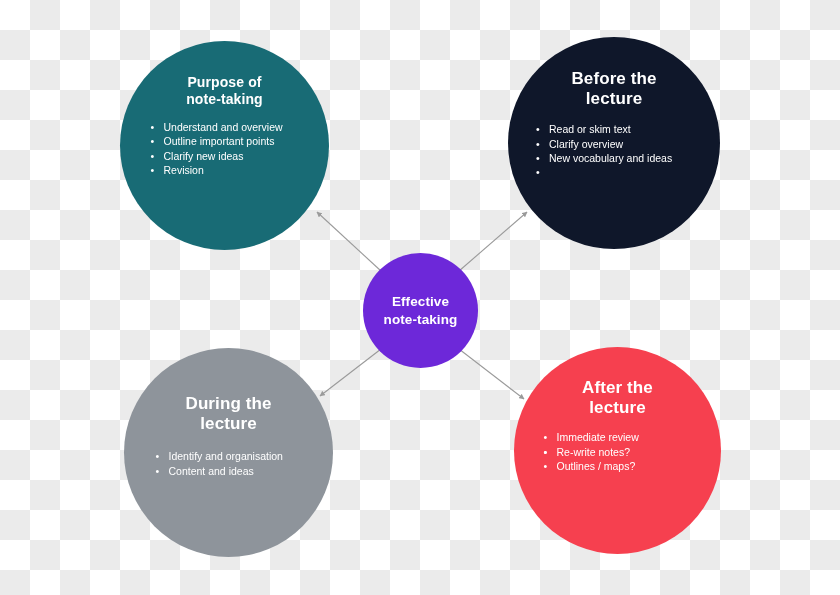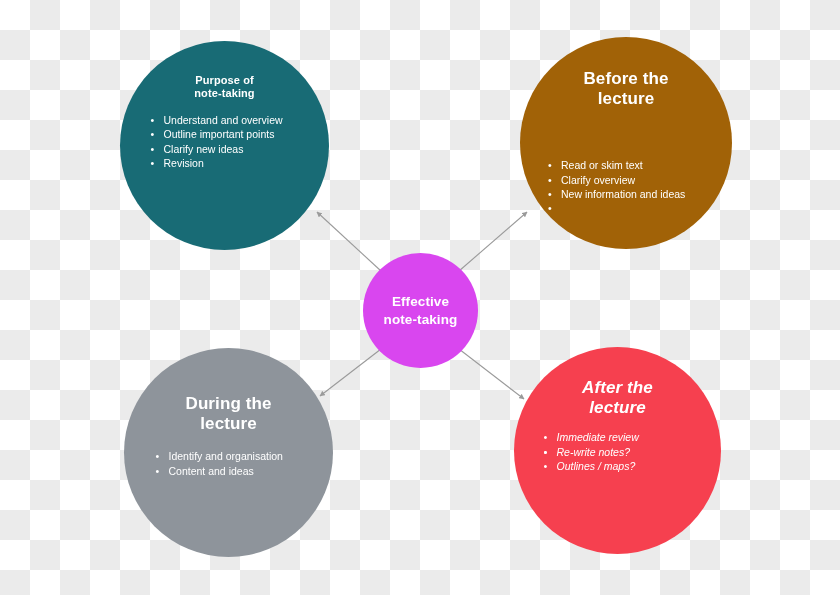--- a/index.html
+++ b/index.html
@@ -30,36 +30,36 @@
     position:relative;padding-left:15px;
     line-height:1.28;margin:0 0 1px 0;
     text-align:left;
   }
   .bullets li .bullet-dot{
     position:absolute;left:2px;top:0;
   }
 
   
   #node-purpose{left:120px;top:41px;width:209px;height:209px;background:#186b75;}
-  #node-purpose .node-title{font-size:11px;margin-top:33px;}
+  #node-purpose .node-title{font-size:14px;margin-top:33px;}
   #node-purpose .bullets{font-size:10.5px;margin-top:14px;width:152px;}
 
-  #node-before{left:520px;top:37px;width:212px;height:212px;background:#a16207;gap:36px;}
+  #node-before{left:508px;top:37px;width:212px;height:212px;background:#0f172a;}
   #node-before .node-title{font-size:17px;margin-top:32px;}
   #node-before .bullets{font-size:10.5px;margin-top:14px;width:160px;}
 
   #node-during{left:124px;top:348px;width:209px;height:209px;background:#8e949b;}
   #node-during .node-title{font-size:17px;margin-top:46px;}
   #node-during .bullets{font-size:10.5px;margin-top:16px;width:150px;}
 
-  #node-after{left:514px;top:347px;width:207px;height:207px;background:#f6404f;font-style:italic;}
+  #node-after{left:514px;top:347px;width:207px;height:207px;background:#f6404f;}
   #node-after .node-title{font-size:17px;margin-top:31px;}
   #node-after .bullets{font-size:10.5px;margin-top:13px;width:152px;}
 
-  #node-center{left:363px;top:253px;width:115px;height:115px;background:#d946ef;
+  #node-center{left:363px;top:253px;width:115px;height:115px;background:#6d28d9;
     justify-content:center;}
   #node-center .node-title{font-size:13.5px;line-height:1.3;}
 </style>
 </head>
 <body>
 
 <div id="canvas">
 
   <svg class="links" viewBox="0 0 840 595">
     <defs>
@@ -83,21 +83,21 @@
       <li><span class="bullet-dot">•</span><span>Revision</span></li>
     </ul>
   </div>
 
   <div class="node" id="node-before">
     <div class="node-title">Before the
 lecture</div>
     <ul class="bullets">
       <li><span class="bullet-dot">•</span><span>Read or skim text</span></li>
       <li><span class="bullet-dot">•</span><span>Clarify overview</span></li>
-      <li><span class="bullet-dot">•</span><span>New information and ideas</span></li>
+      <li><span class="bullet-dot">•</span><span>New vocabulary and ideas</span></li>
       <li><span class="bullet-dot">•</span></li>
     </ul>
   </div>
 
   <div class="node" id="node-during">
     <div class="node-title">During the
 lecture</div>
     <ul class="bullets">
       <li><span class="bullet-dot">•</span><span>Identify and organisation</span></li>
       <li><span class="bullet-dot">•</span><span>Content and ideas</span></li>

